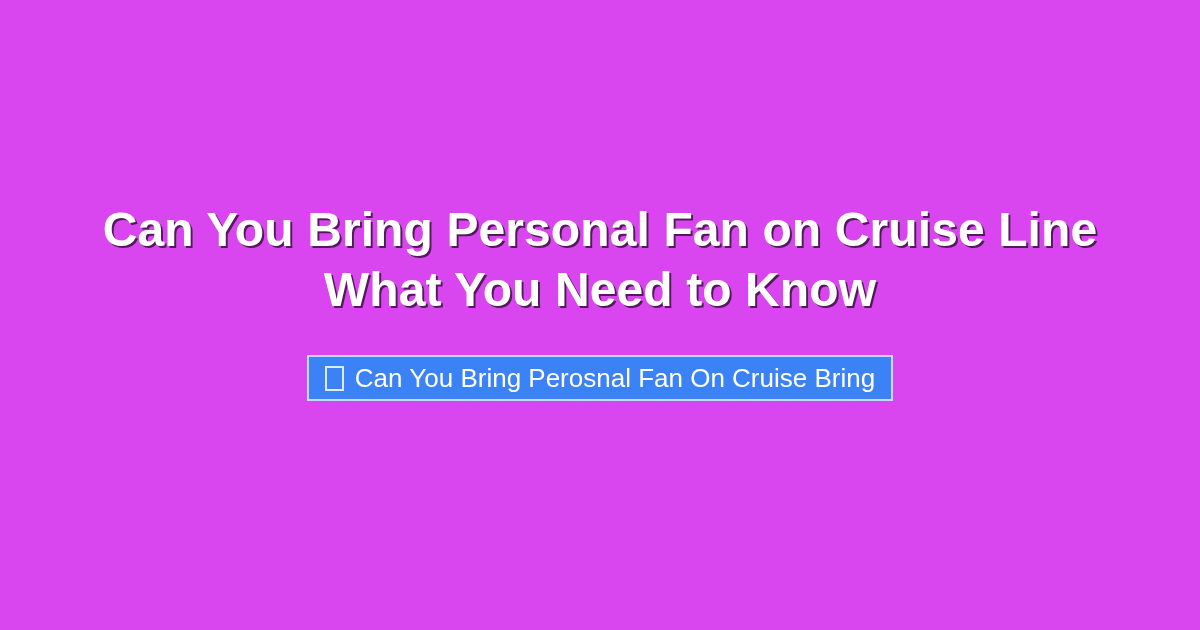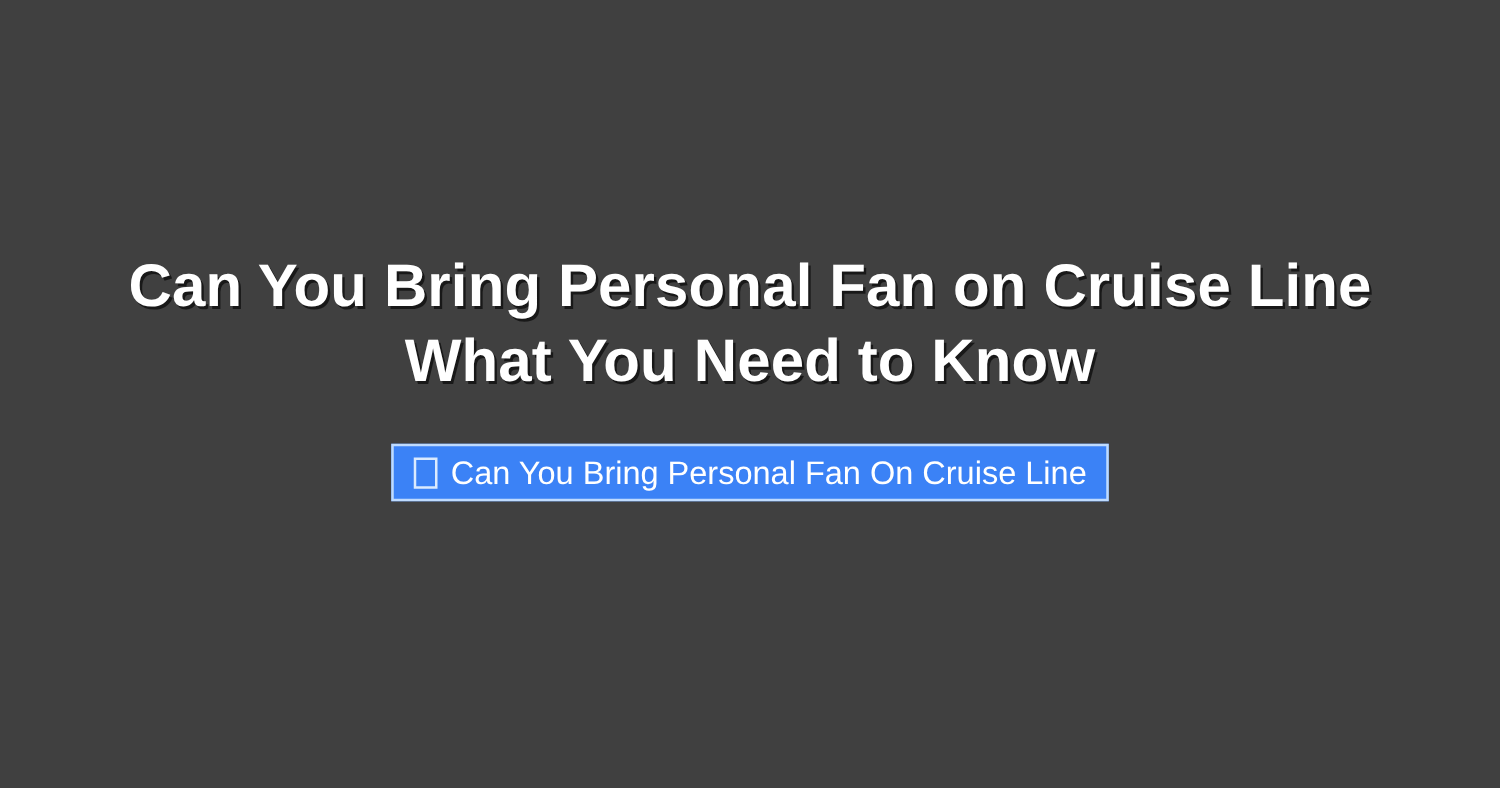--- a/index.html
+++ b/index.html
@@ -14,21 +14,21 @@
     overflow: hidden;
     font-family: "Liberation Sans", sans-serif;
     background: #1e3a8a;
   }
 
   .card {
     position: relative;
     box-sizing: border-box;
     width: 1200px;
     height: 630px;
-    background: #404040;
+    background: #d946ef;
     display: flex;
     flex-direction: column;
     align-items: center;
     justify-content: flex-start;
   }
 
   .headline {
     position: absolute;
     left: 50%;
     top: 200px;
@@ -92,17 +92,17 @@
 </head>
 <body>
 
 <div class="card">
 
   <h1 class="headline">Can You Bring Personal Fan on Cruise Line What You Need to Know</h1>
 
   <div class="badge-row">
     <div class="badge">
       <span class="tofu-icon"></span>
-      <span class="badge-label">Can You Bring Personal Fan On Cruise Line</span>
+      <span class="badge-label">Can You Bring Perosnal Fan On Cruise Bring</span>
     </div>
   </div>
 
 </div>
 
 </body></html>

